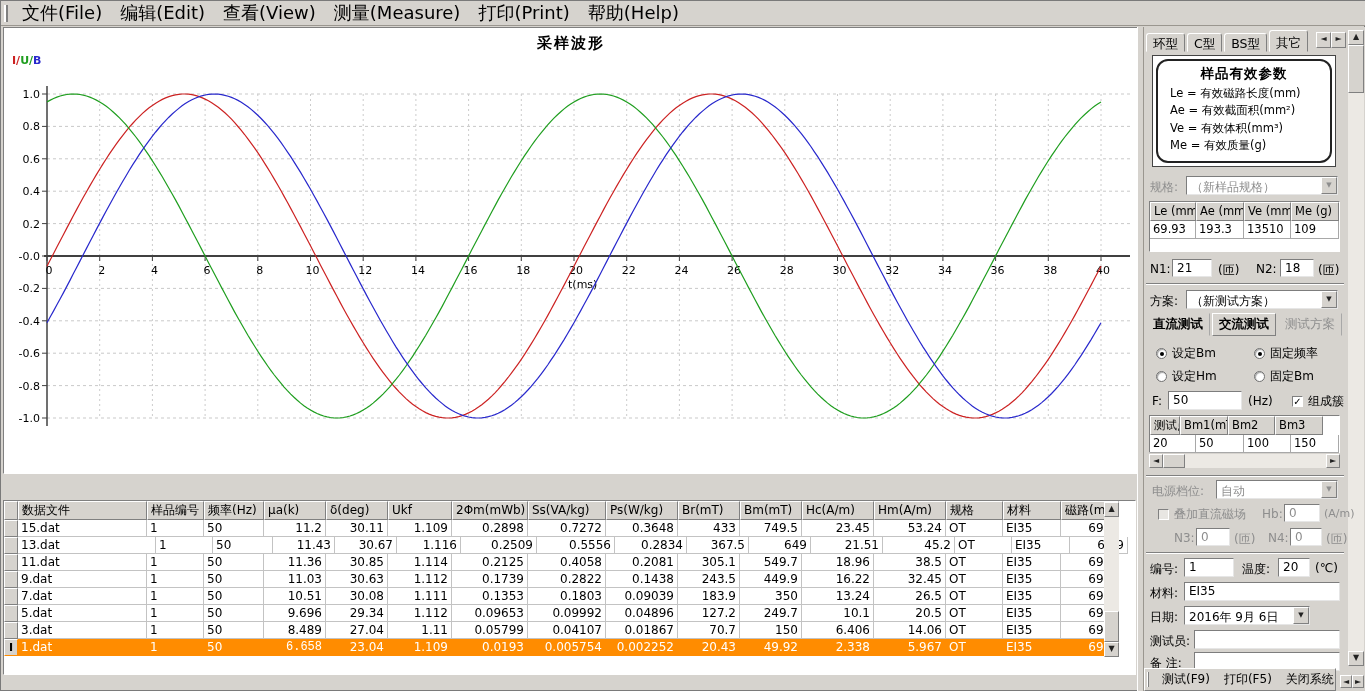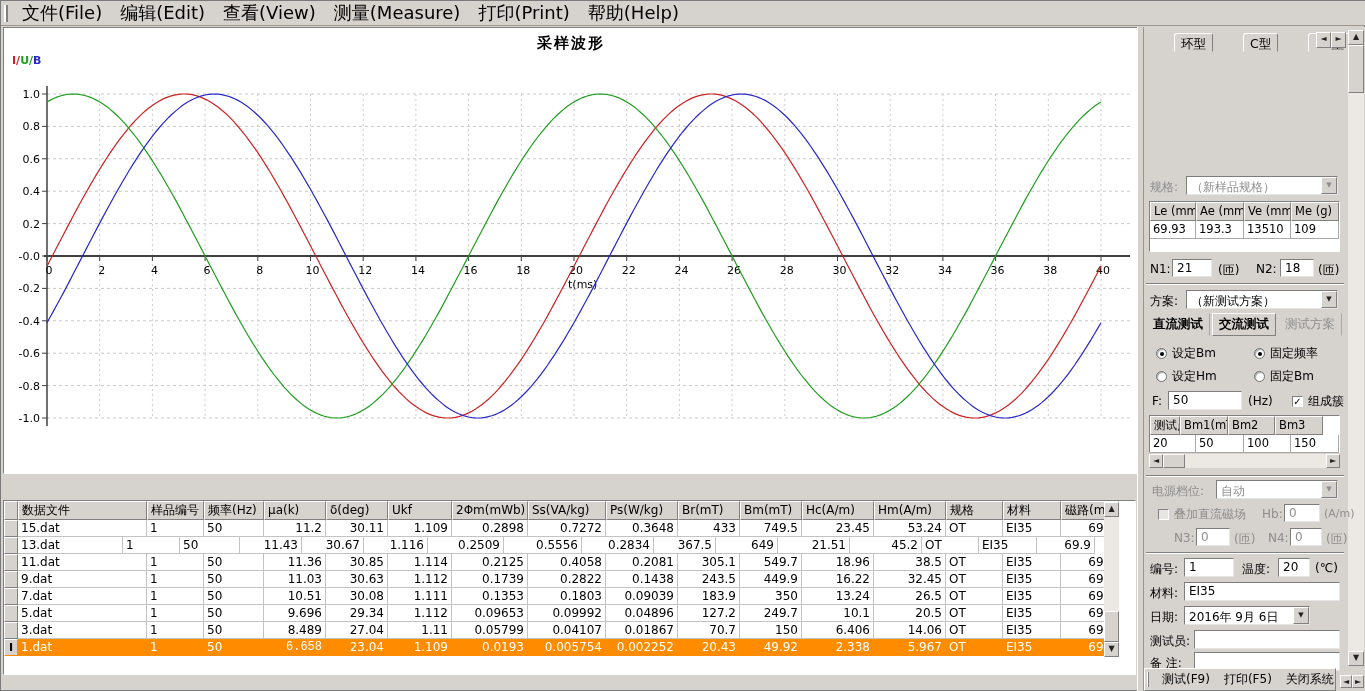--- a/index.html
+++ b/index.html
@@ -17,21 +17,21 @@
   .menu-item { padding:3px 9px; font-size:18px; cursor:default; white-space:nowrap; }
 
   
   #chart-panel { position:absolute; left:2px; top:26px; width:1136px; height:447px; background:#fff; border:1px solid; border-color:#808080 #fff #fff #808080; }
   #chart-title { position:absolute; left:0; top:6px; width:100%; text-align:center; font-weight:bold; font-size:15px; letter-spacing:2px; }
   #iub-label { position:absolute; left:8px; top:26px; font-size:11px; font-weight:bold; }
   #chart-svg { position:absolute; left:0; top:0; }
 
   
   #bottom-tabs { position:absolute; left:2px; top:474px; height:24px; display:flex; align-items:flex-end; }
-  .tab { background:#d6d3ce; border:1px solid; border-color:#fff #808080 #d6d3ce #fff; border-radius:3px 3px 0 0; padding:3px 9px; margin-right:2px; font-size:12.5px; height:21px; white-space:nowrap; cursor:default;margin-left:28px; }
+  .tab { background:#d6d3ce; border:1px solid; border-color:#fff #808080 #d6d3ce #fff; border-radius:3px 3px 0 0; padding:3px 9px; margin-right:2px; font-size:12.5px; height:21px; white-space:nowrap; cursor:default; }
   .tab.active { height:24px; font-weight:normal; padding-top:5px; border-bottom:1px solid #d6d3ce; }
 
   
   #table-panel { position:absolute; left:2px; top:499px; width:1133px; height:175px; background:#fff; border:1px solid; border-color:#808080 #fff #fff #808080; overflow:hidden; }
   .trow { display:flex; height:17px; }
   .trow.header { height:19px; }
   .tcell { flex:none; overflow:hidden; white-space:nowrap; border-right:1px solid #c3c3c3; border-bottom:1px solid #c3c3c3; font-size:12px; line-height:16px; padding:0 3px; }
   .header .tcell { background:#d6d3ce; border:1px solid; border-color:#fff #808080 #808080 #fff; line-height:17px; font-size:12px; }
   .tcell.r { text-align:right; }
   .tcell.marker { background:#d6d3ce; border:1px solid; border-color:#fff #808080 #808080 #fff; text-align:center; padding:0; font-size:11px; line-height:15px; }
@@ -241,21 +241,21 @@
           <div class="tcell r" style="width: 62px;">433</div>
           <div class="tcell r" style="width: 62px;">749.5</div>
           <div class="tcell r" style="width: 72px;">23.45</div>
           <div class="tcell r" style="width: 72px;">53.24</div>
           <div class="tcell" style="width: 57px;">OT</div>
           <div class="tcell" style="width: 58px;">EI35</div>
           <div class="tcell r" style="width: 58px;">69.9</div>
         </div>
         <div class="trow">
           <div class="tcell marker" style="width: 14px;"></div>
-          <div class="tcell" style="width: 105px;">13.dat</div>
+          <div class="tcell" style="width: 138px;">13.dat</div>
           <div class="tcell" style="width: 57px;">1</div>
           <div class="tcell" style="width: 60px;">50</div>
           <div class="tcell r" style="width: 62px;">11.43</div>
           <div class="tcell r" style="width: 62px;">30.67</div>
           <div class="tcell r" style="width: 64px;">1.116</div>
           <div class="tcell r" style="width: 76px;">0.2509</div>
           <div class="tcell r" style="width: 78px;">0.5556</div>
           <div class="tcell r" style="width: 72px;">0.2834</div>
           <div class="tcell r" style="width: 62px;">367.5</div>
           <div class="tcell r" style="width: 62px;">649</div>
@@ -396,20 +396,29 @@
         <div class="tab active">其它</div>
       </div>
     <div class="sb-btn" style="left:172px; top:5px; width:15px; height:16px;">◄</div>
     <div class="sb-btn" style="left:187px; top:5px; width:15px; height:16px;">►</div>
 
     <div class="sb-btn" style="left:204px; top:3px; width:16px; height:15px;">▲</div>
     <div class="sb-track" style="left:204px; top:18px; width:16px; height:606px;"></div>
     <div class="sb-thumb" style="left:204px; top:18px; width:16px; height:48px;"></div>
     <div class="sb-btn" style="left:204px; top:624px; width:16px; height:15px;">▼</div>
 
+    <div id="param-box">
+      <div id="param-inner">
+        <div id="param-title">样品有效参数</div>
+        <div class="param-line">Le = 有效磁路长度(mm)</div>
+        <div class="param-line">Ae = 有效截面积(mm²)</div>
+        <div class="param-line">Ve = 有效体积(mm³)</div>
+        <div class="param-line">Me = 有效质量(g)</div>
+      </div>
+    </div>
 
     <div class="rlabel grey" style="left:6px; top:152px;">规格:</div>
     <div class="combo disabled" style="left:42px; top:149px; width:152px;">
       <div class="ctext">（新样品规格）</div>
       <div class="cbtn">▼</div>
     </div>
 
     <div class="mini-table" style="left:5px; top:174px; width:191px; height:51px;" id="sample-table">
         <div class="mini-row head">
           <div class="mini-cell" style="width: 46px;">Le (mm)</div>

